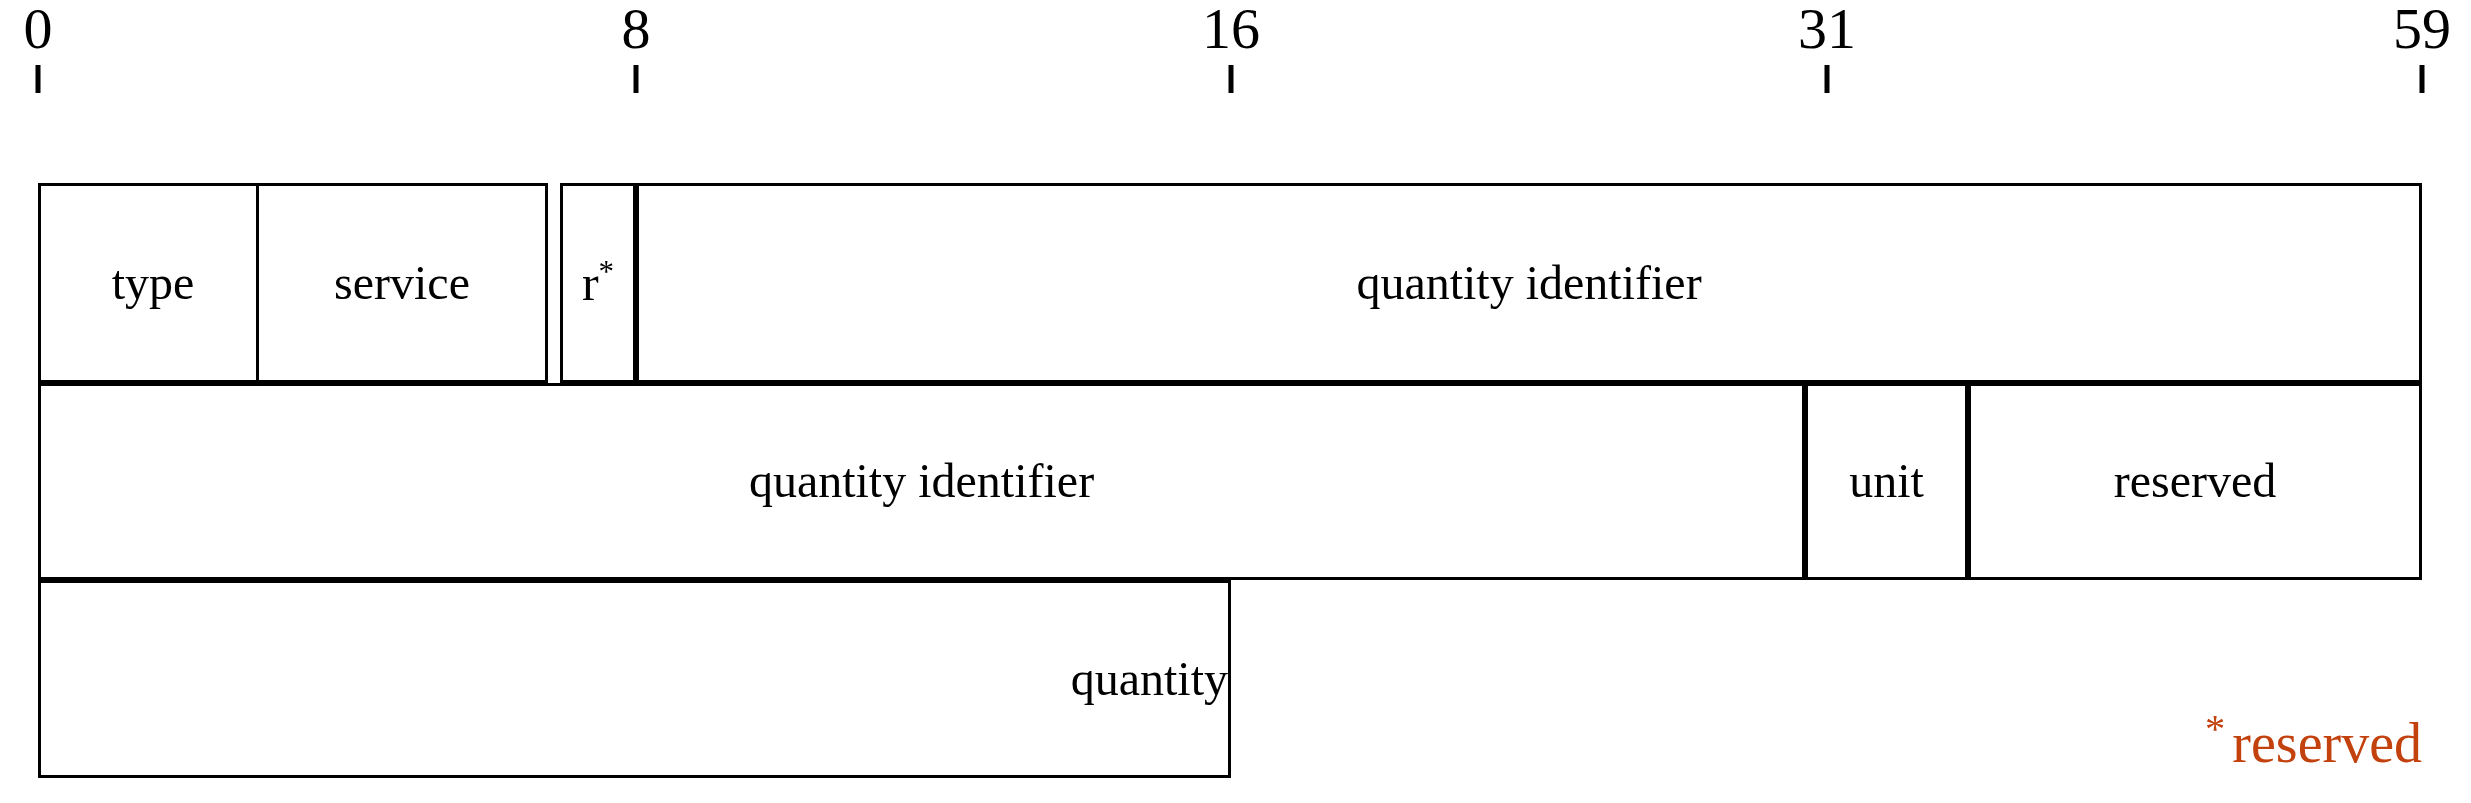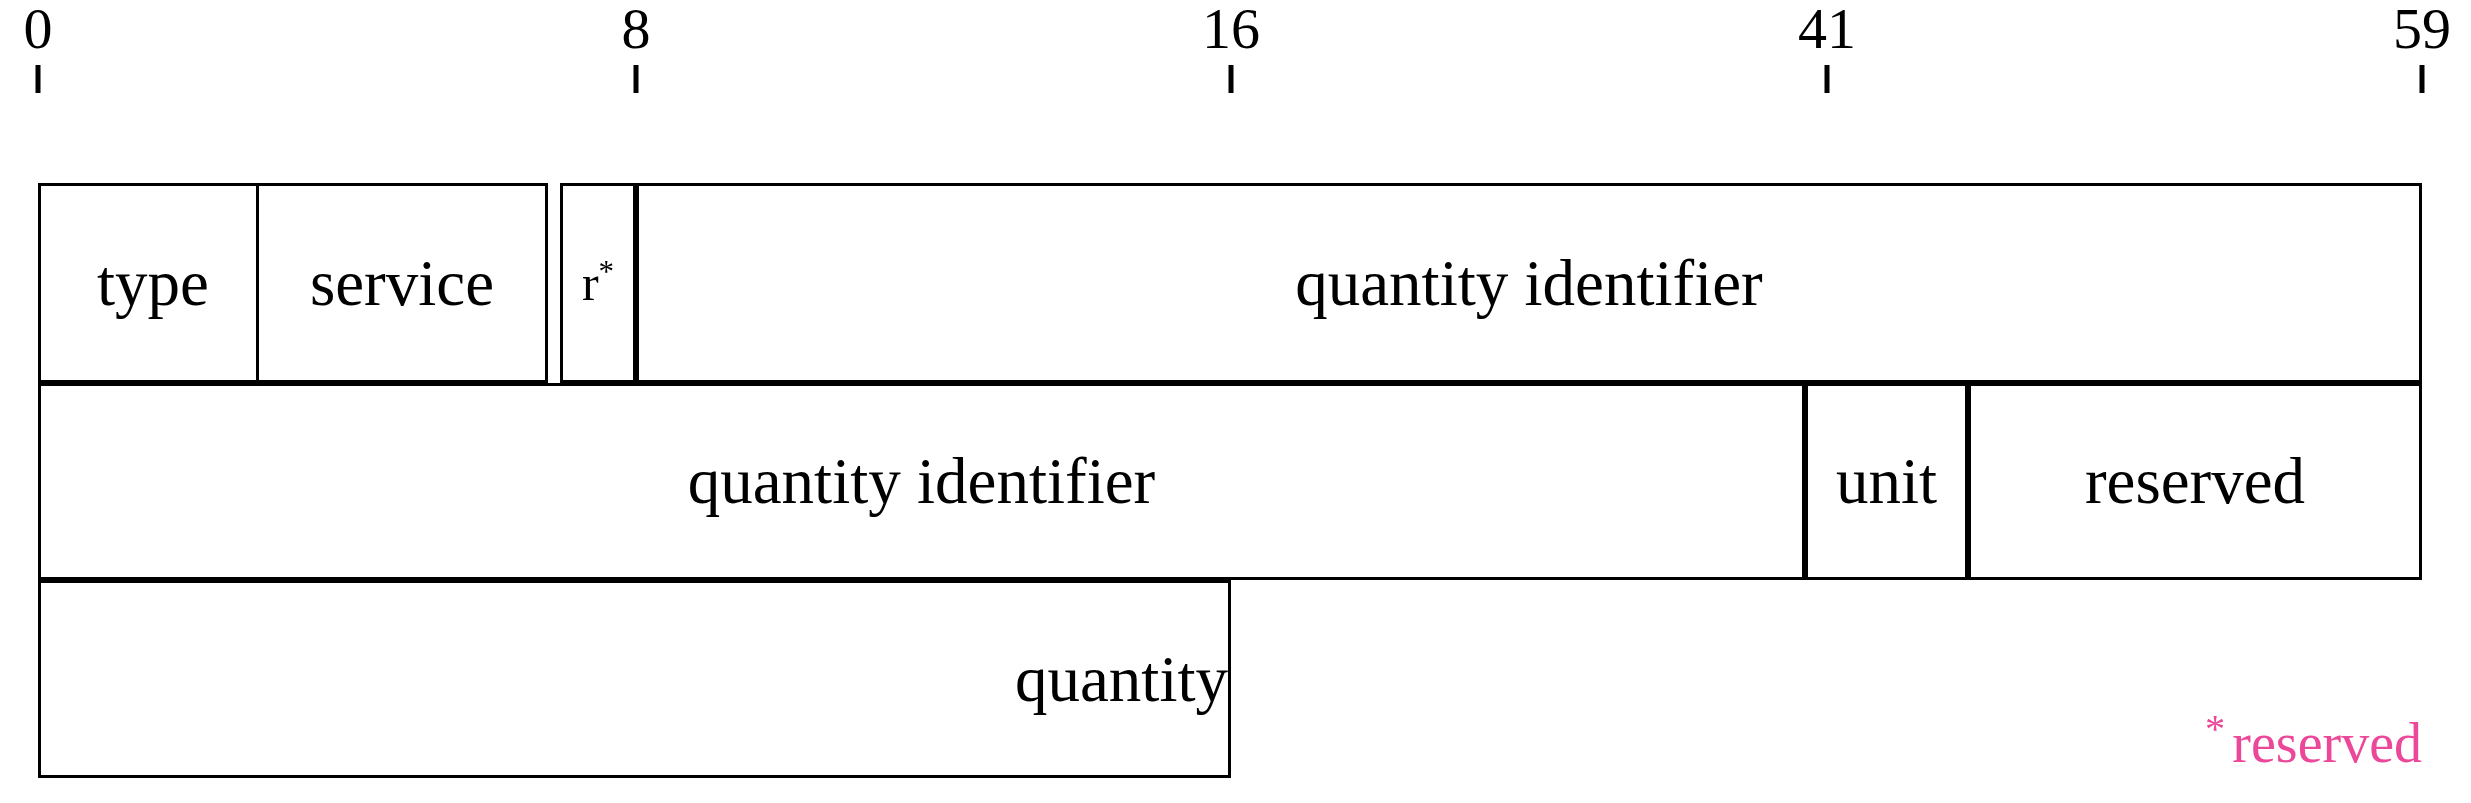--- a/index.html
+++ b/index.html
@@ -42,41 +42,41 @@
     position: absolute;
     box-sizing: border-box;
     border: 3px solid #000;
     background: #ffffff;
     display: flex;
     align-items: center;
     justify-content: center;
     overflow: hidden;
   }
   .field-label {
-    font-size: 65px;
+    font-size: 48px;
     line-height: 1.05;
     color: #000;
     white-space: nowrap;
     text-align: center;
   }
   .field.tiny .field-label {
     font-size: 50px;
   }
   .field-label sup {
     font-size: 0.62em;
     vertical-align: super;
     line-height: 0;
   }
 
   
   .footnote {
     position: absolute;
     font-size: 56px;
     line-height: 1;
-    color: #ec4899;
+    color: #c2410c;
     white-space: nowrap;
     text-align: right;
   }
   .footnote .star {
     font-size: 0.72em;
     vertical-align: super;
     line-height: 0;
     margin-right: 0.18em;
   }
 </style>
@@ -89,21 +89,21 @@
 
     <div class="ruler-label" style="left:38px; top:0px;">0</div>
     <div class="ruler-tick" style="left:38px; top:65px; height:28px;"></div>
 
     <div class="ruler-label" style="left:636px; top:0px;">8</div>
     <div class="ruler-tick" style="left:636px; top:65px; height:28px;"></div>
 
     <div class="ruler-label" style="left:1231px; top:0px;">16</div>
     <div class="ruler-tick" style="left:1231px; top:65px; height:28px;"></div>
 
-    <div class="ruler-label" style="left:1827px; top:0px;">41</div>
+    <div class="ruler-label" style="left:1827px; top:0px;">31</div>
     <div class="ruler-tick" style="left:1827px; top:65px; height:28px;"></div>
 
     <div class="ruler-label" style="left:2422px; top:0px;">59</div>
     <div class="ruler-tick" style="left:2422px; top:65px; height:28px;"></div>
 
   </div>
 
   <div>
 
     <div class="field" style="left:38px; top:183px; width:230px; height:200px;">

